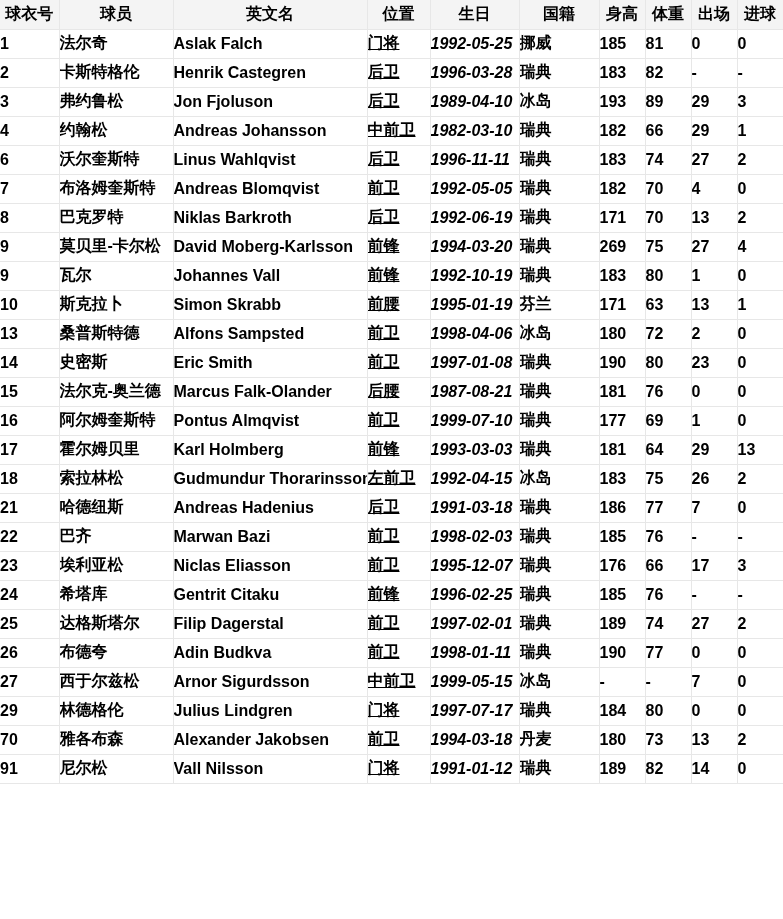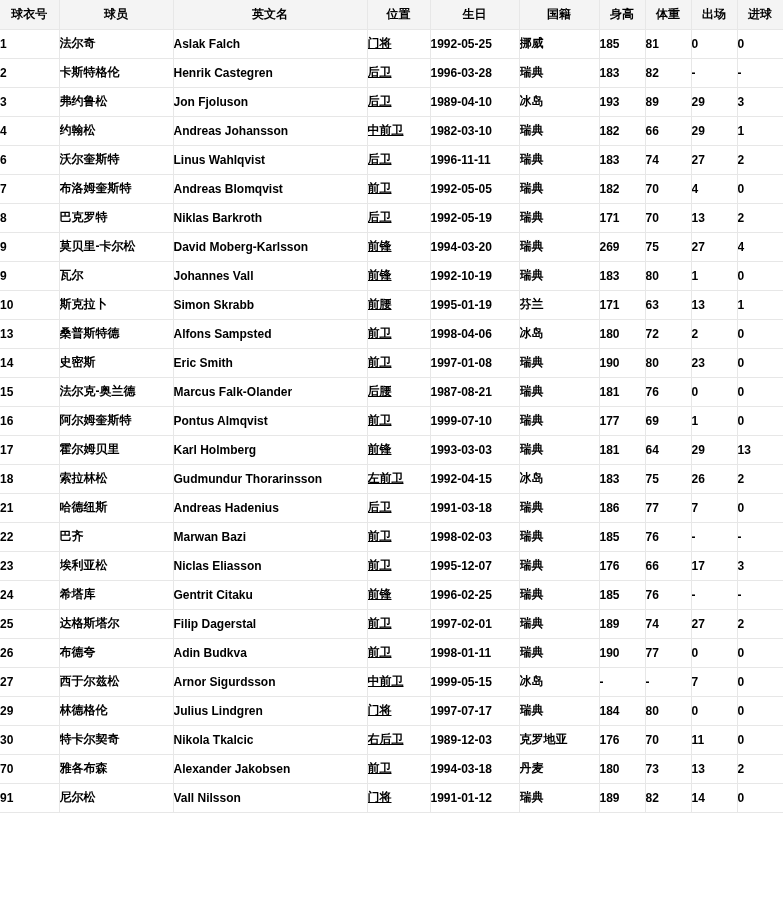--- a/index.html
+++ b/index.html
@@ -10,21 +10,21 @@
   body {
     width: 783px;
     height: 919px;
     overflow: hidden;
     font-family: "Liberation Sans", "DejaVu Sans", sans-serif;
   }
   table.squad-table {
     border-collapse: collapse;
     table-layout: fixed;
     width: 783px;
-    font-size: 12px;
+    font-size: 16px;
     font-weight: bold;
     color: #000000;
   }
   table.squad-table th,
   table.squad-table td {
     box-sizing: border-box;
     height: 29px;
     padding: 0;
     border-right: 1px solid #e7e7e7;
     border-bottom: 1px solid #e7e7e7;
@@ -39,21 +39,21 @@
   }
   table.squad-table tbody td {
     background: #ffffff;
     text-align: left;
   }
   
   td.c0 { padding-left: 8px; }
   td.c1 { padding-left: 25px; margin-left: 8px; }
   td.c2 { padding-left: 9px; }
   td.c3 { padding-left: 9px; text-decoration: underline; }
-  td.c4 { padding-left: 8px; }
+  td.c4 { padding-left: 8px; font-style: italic; }
   td.c5 { padding-left: 13px; }
   td.c6 { padding-left: 10px; }
   td.c7 { padding-left: 10px; }
   td.c8 { padding-left: 11px; }
   td.c9 { padding-left: 11px; }
 </style>
 </head>
 <body>
 
 <div>
@@ -155,21 +155,21 @@
           <td class="c6">182</td>
           <td class="c7">70</td>
           <td class="c8">4</td>
           <td class="c9">0</td>
         </tr>
         <tr>
           <td class="c0">8</td>
           <td class="c1">巴克罗特</td>
           <td class="c2">Niklas Barkroth</td>
           <td class="c3">后卫</td>
-          <td class="c4">1992-05-19</td>
+          <td class="c4">1992-06-19</td>
           <td class="c5">瑞典</td>
           <td class="c6">171</td>
           <td class="c7">70</td>
           <td class="c8">13</td>
           <td class="c9">2</td>
         </tr>
         <tr>
           <td class="c0">9</td>
           <td class="c1">莫贝里-卡尔松</td>
           <td class="c2">David Moberg-Karlsson</td>
@@ -367,32 +367,20 @@
           <td class="c2">Julius Lindgren</td>
           <td class="c3">门将</td>
           <td class="c4">1997-07-17</td>
           <td class="c5">瑞典</td>
           <td class="c6">184</td>
           <td class="c7">80</td>
           <td class="c8">0</td>
           <td class="c9">0</td>
         </tr>
         <tr>
-          <td class="c0">30</td>
-          <td class="c1">特卡尔契奇</td>
-          <td class="c2">Nikola Tkalcic</td>
-          <td class="c3">右后卫</td>
-          <td class="c4">1989-12-03</td>
-          <td class="c5">克罗地亚</td>
-          <td class="c6">176</td>
-          <td class="c7">70</td>
-          <td class="c8">11</td>
-          <td class="c9">0</td>
-        </tr>
-        <tr>
           <td class="c0">70</td>
           <td class="c1">雅各布森</td>
           <td class="c2">Alexander Jakobsen</td>
           <td class="c3">前卫</td>
           <td class="c4">1994-03-18</td>
           <td class="c5">丹麦</td>
           <td class="c6">180</td>
           <td class="c7">73</td>
           <td class="c8">13</td>
           <td class="c9">2</td>

